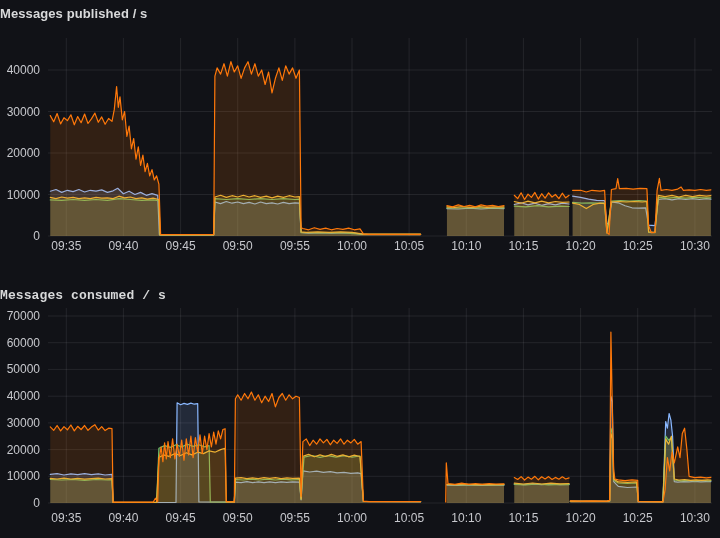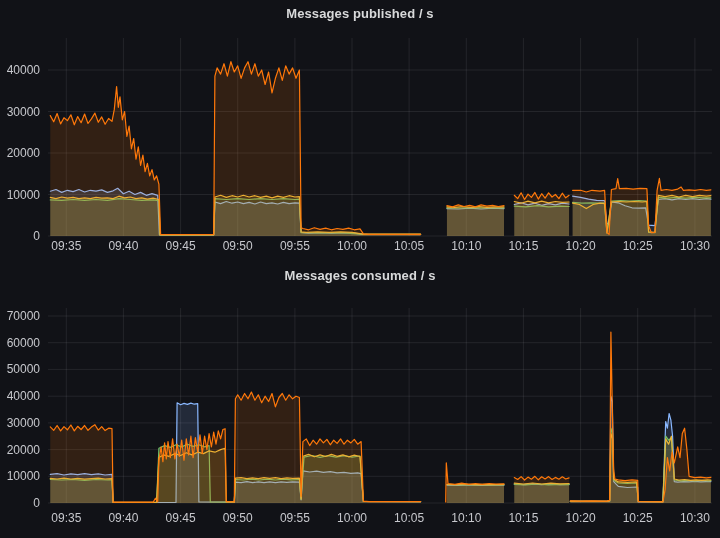--- a/index.html
+++ b/index.html
@@ -3,25 +3,25 @@
 <meta charset="utf-8">
 <style>
   html,body{margin:0;padding:0;}
   body{
     width:720px;height:538px;overflow:hidden;
     background:#111217;
     font-family:"Liberation Sans", sans-serif;
   }
   .dashboard{position:relative;width:720px;height:538px;background:#111217;}
   .panel-title{
-    position:absolute;left:0;width:720px;text-align:center;
+    position:absolute;left:0;width:720px;text-align:left;
     color:#d8d9da;font-size:13px;font-weight:600;letter-spacing:.1px;
   }
   #title-published{top:6px;}
-  #title-consumed{top:268px;}
+  #title-consumed{top:288px;font-family:Liberation Mono, monospace;}
   svg#charts{position:absolute;top:0;left:0;}
   .grid{stroke:rgba(204,204,220,0.10);stroke-width:1;}
   .ylab{fill:#c7c8cd;font-size:12px;font-family:"Liberation Sans",sans-serif;text-anchor:end;}
   .xlab{fill:#c7c8cd;font-size:12px;font-family:"Liberation Sans",sans-serif;text-anchor:middle;}
 </style>
 </head>
 <body>
 
 <div class="dashboard">
   <div class="panel-title" id="title-published">Messages published / s</div>

